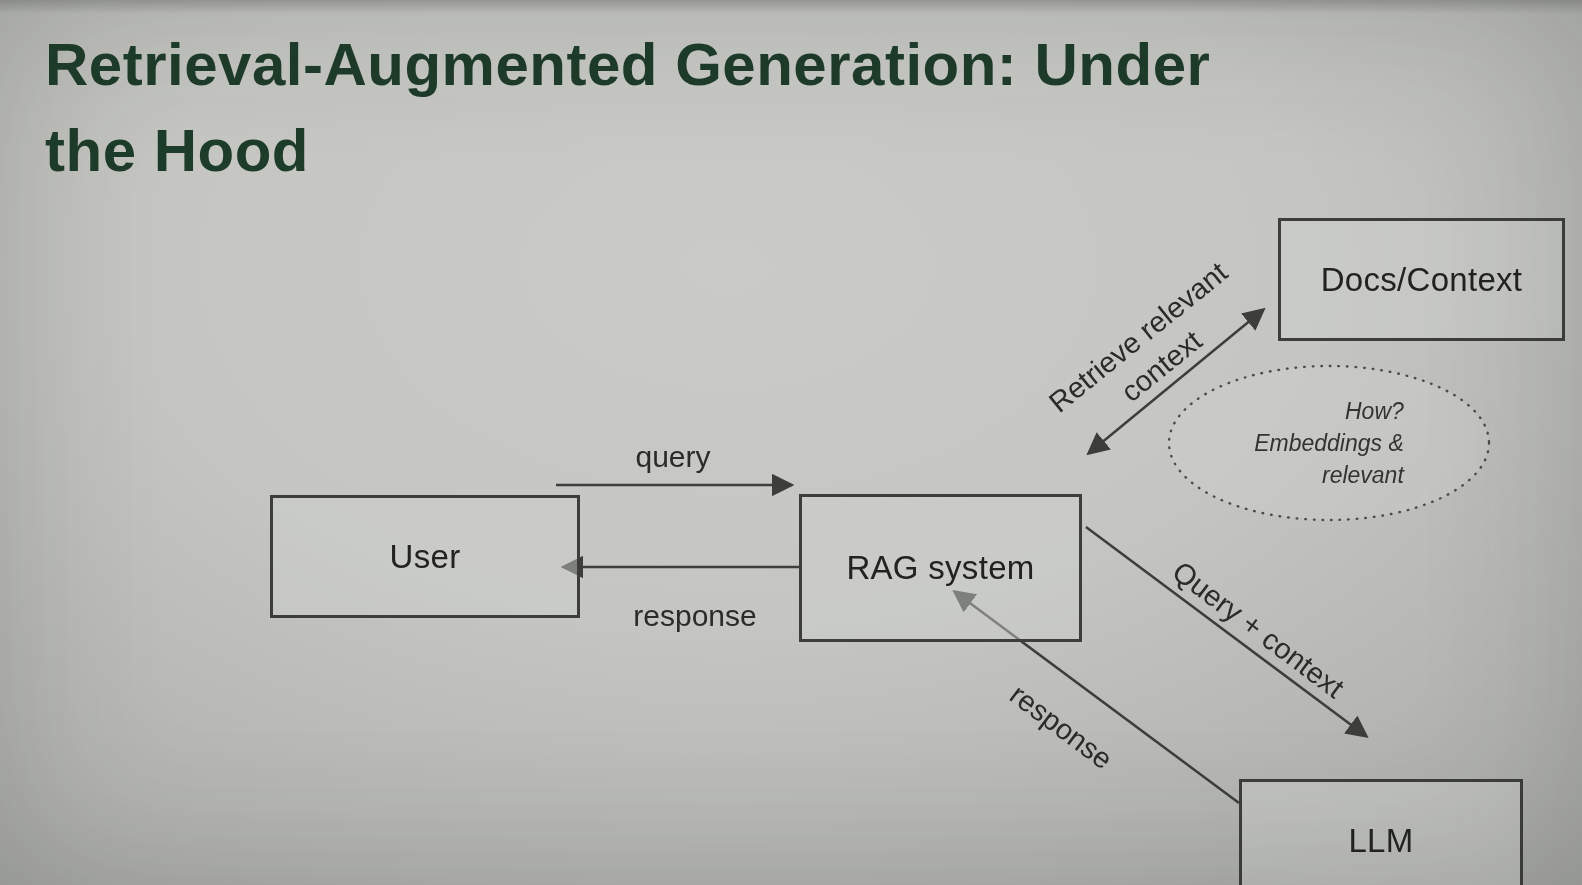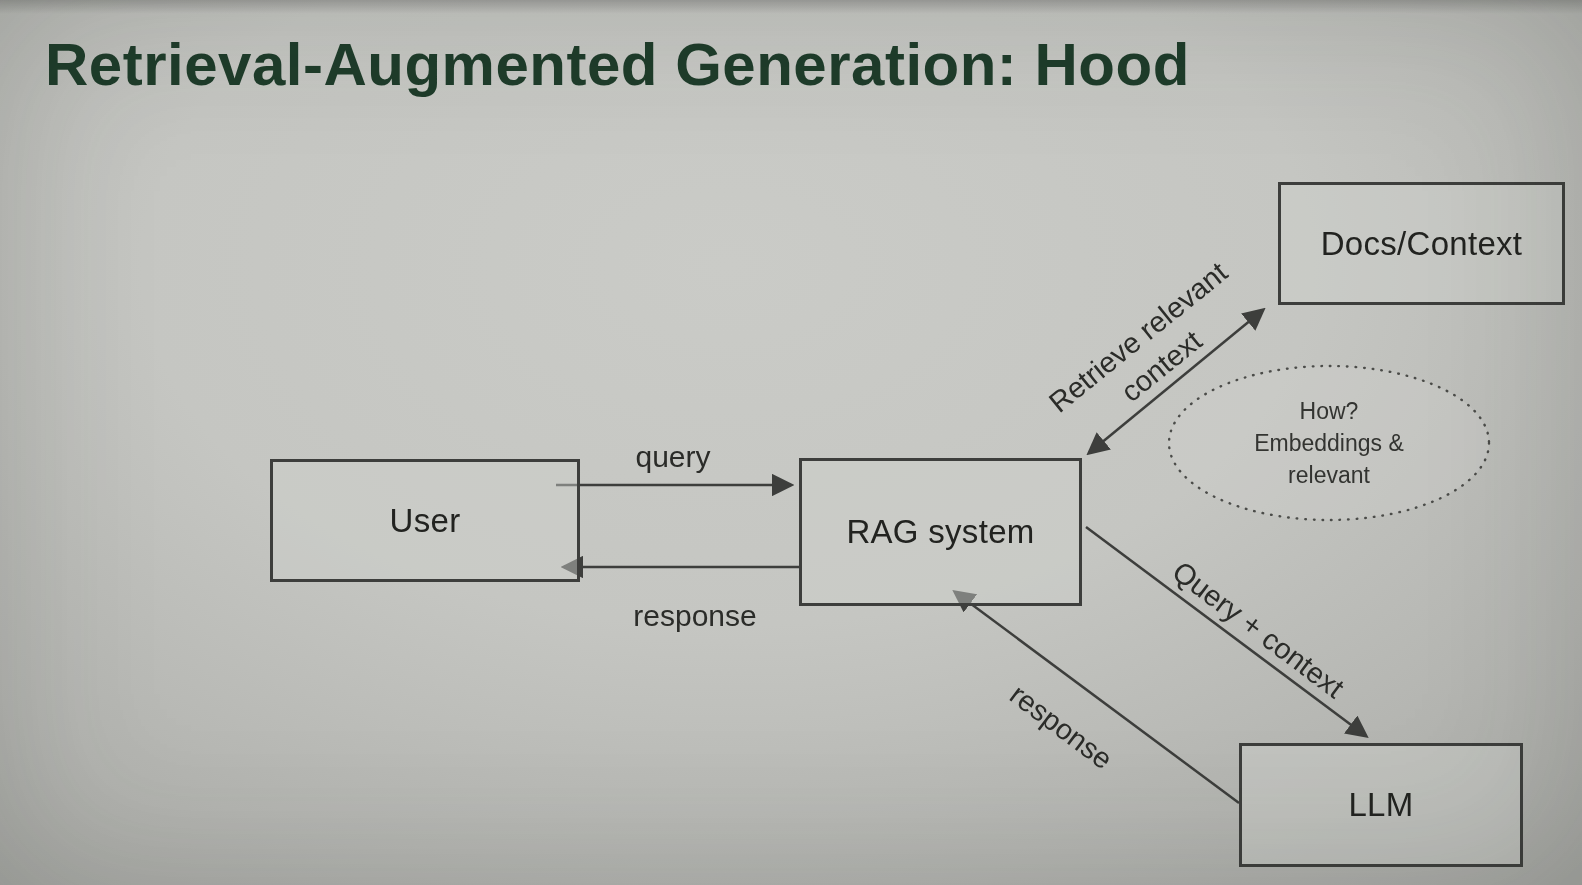--- a/index.html
+++ b/index.html
@@ -45,20 +45,21 @@
     position: absolute;
     box-sizing: border-box;
     border: 3px solid #3d3e3c;
     background: rgba(207,208,204,0.45);
     display: flex;
     align-items: center;
     justify-content: center;
     color: #222320;
     font-size: 33px;
     letter-spacing: 0.3px;
+    margin-top: 36px;
   }
   .node-user { left: 270px; top: 459px; width: 310px; height: 123px; }
   .node-rag  { left: 799px; top: 458px; width: 283px; height: 148px; }
   .node-docs { left: 1278px; top: 182px; width: 287px; height: 123px; }
   .node-llm  { left: 1239px; top: 743px; width: 284px; height: 124px; }
   .edge-label {
     position: absolute;
     color: #2b2c29;
     font-size: 30px;
     white-space: nowrap;
@@ -71,34 +72,36 @@
                     transform: translate(-50%, -50%) rotate(-39deg); }
   .lbl-qcontext   { left: 1258px; top: 630px; font-size: 29px;
                     transform: translate(-50%, -50%) rotate(37deg); }
   .lbl-response-l { left: 1061px; top: 727px; font-size: 29px;
                     transform: translate(-50%, -50%) rotate(37deg); }
   .annotation {
     position: absolute;
     left: 1329px;
     top: 443px;
     transform: translate(-50%, -50%);
-    text-align: center;
+    text-align: right;
     color: #333431;
     font-size: 23px;
     line-height: 32px;
     white-space: nowrap;
+    font-style: italic;
   }
 </style>
 </head>
 <body>
 
 <div class="stage">
 
   <h1 class="title">
-    <span class="line">Retrieval-Augmented Generation: Hood</span>
+    <span class="line">Retrieval-Augmented Generation: Under</span>
+    <span class="line">the Hood</span>
   </h1>
 
   <svg class="wires" viewBox="0 0 1582 885" xmlns="http://www.w3.org/2000/svg">
     <defs>
       <marker id="arrow" viewBox="0 0 10 10" refX="8.5" refY="5" markerWidth="9" markerHeight="9" orient="auto-start-reverse">
         <path d="M0,0 L10,5 L0,10 z" fill="#3d3e3c"></path>
       </marker>
     </defs>
 
     <line x1="556" y1="485" x2="791" y2="485" stroke="#3d3e3c" stroke-width="2.5" marker-end="url(#arrow)"></line>

